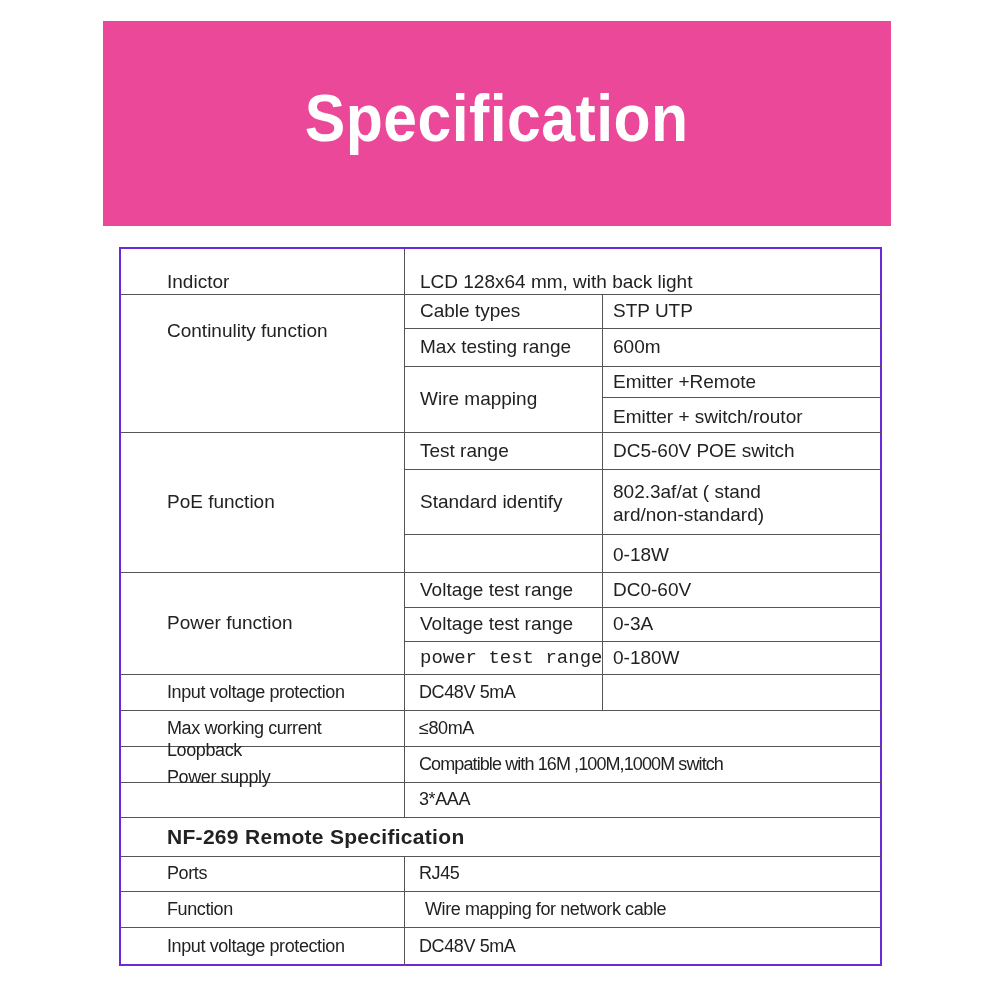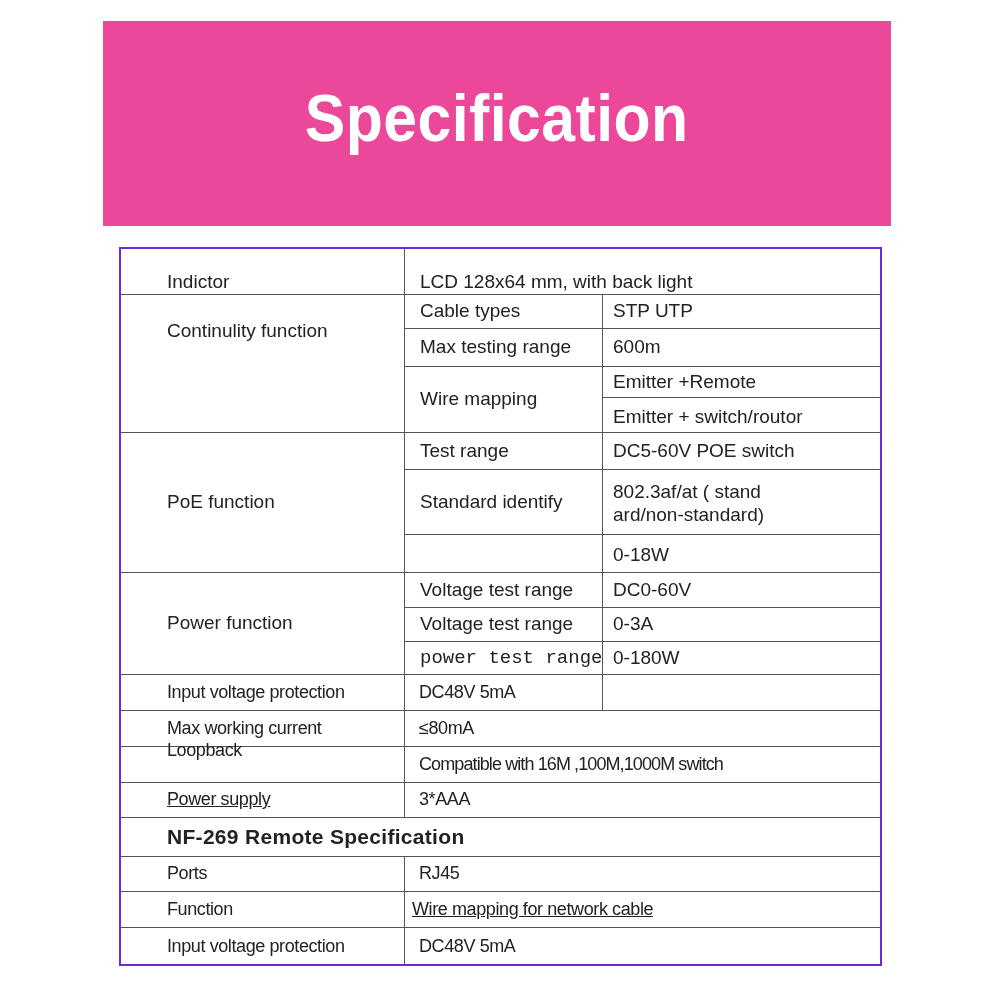--- a/index.html
+++ b/index.html
@@ -80,24 +80,24 @@
 
   <div class="c lbl cond" style="left:0;top:425px;width:283px;height:36px;">Input voltage protection</div>
   <div class="c val cond" style="left:284px;top:425px;width:197px;height:36px;padding-left:14px;">DC48V 5mA</div>
 
   <div class="c lbl cond" style="left:0;top:461px;width:283px;height:36px;">Max working current</div>
   <div class="c val cond" style="left:284px;top:461px;width:477px;height:36px;padding-left:14px;">≤80mA</div>
 
   <div class="c lbl cond" style="left:0;top:483px;width:283px;height:36px;">Loopback</div>
   <div class="c val cond" style="left:284px;top:497px;width:477px;height:36px;padding-left:14px;letter-spacing:-0.9px;">Compatible with 16M ,100M,1000M switch</div>
 
-  <div class="c lbl cond" style="left:0;top:533px;width:283px;height:35px;text-decoration:underline;">Power supply</div>
+  <div class="c lbl cond" style="left:0;top:511px;width:283px;height:35px;">Power supply</div>
   <div class="c val cond" style="left:284px;top:533px;width:477px;height:35px;padding-left:14px;">3*AAA</div>
 
   <div class="c head" style="left:0;top:568px;width:761px;height:39px;">NF-269 Remote Specification</div>
 
   <div class="c lbl cond" style="left:0;top:607px;width:283px;height:35px;">Ports</div>
   <div class="c val cond" style="left:284px;top:607px;width:477px;height:35px;padding-left:14px;text-align:center;">RJ45</div>
   <div class="c lbl cond" style="left:0;top:642px;width:283px;height:36px;">Function</div>
-  <div class="c val cond" style="left:277px;top:642px;width:477px;height:36px;padding-left:14px;text-decoration:underline;">Wire mapping for network cable</div>
+  <div class="c val cond" style="left:290px;top:642px;width:477px;height:36px;padding-left:14px;">Wire mapping for network cable</div>
   <div class="c lbl cond" style="left:0;top:678px;width:283px;height:38px;">Input voltage protection</div>
   <div class="c val cond" style="left:284px;top:678px;width:477px;height:38px;padding-left:14px;">DC48V 5mA</div>
 </div>
 
 </body></html>

